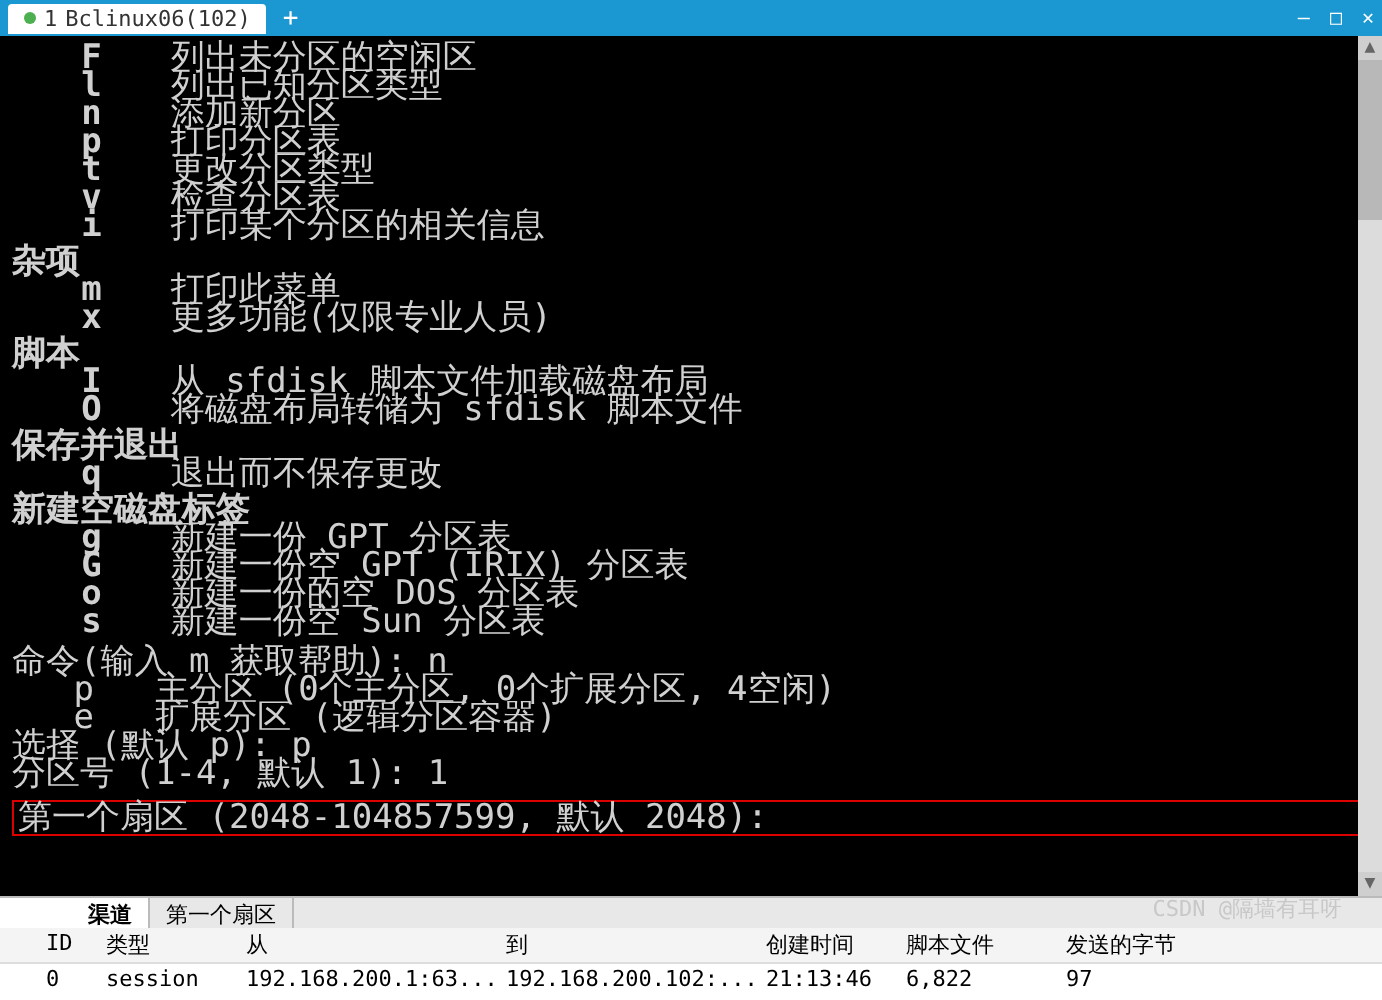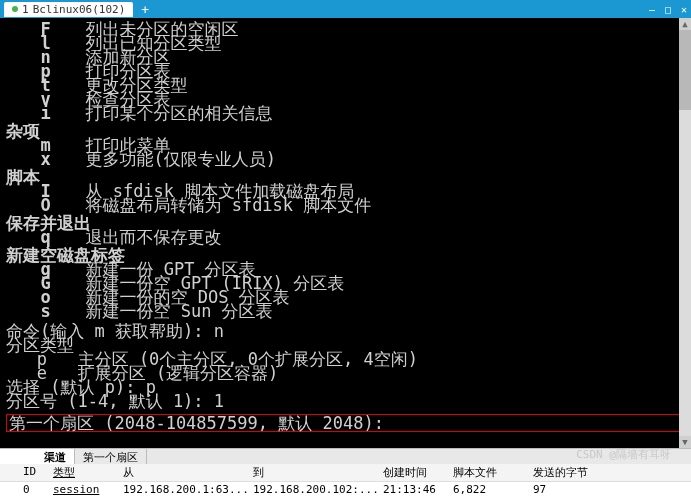--- a/index.html
+++ b/index.html
@@ -16,21 +16,21 @@
 .section { font-weight: bold; margin-top: 4px; }
 .redbox { border: 1px solid #d00; padding: 1px 2px; margin: 6px 0; }
 .bottom-tabs { background: #e8e8e8; border-top: 1px solid #bbb; height: 16px; display: flex; font-size: 11px; }
 .btab { padding: 1px 8px; border-right: 1px solid #bbb; cursor: pointer; }
 .btab.active { background: #fff; font-weight: bold; padding-left: 44px; }
 .table { background: #fff; height: 36px; }
 .thead, .trow { display: flex; padding: 1px 19px; font-size: 11px; }
 .thead { background: #f4f4f4; border-bottom: 1px solid #ddd; }
 .tcell { padding: 0 4px; }
 .c-id { width: 30px; }
-.c-type { width: 70px; text-decoration: underline; }
+.c-type { width: 70px; }
 .c-from { width: 130px; }
 .c-to { width: 130px; }
 .c-ctime { width: 70px; }
 .c-rx { width: 80px; }
 .c-tx { width: 80px; }
 .watermark { position: absolute; right: 20px; bottom: 38px; color: #c8c8c8; font-size: 11px; pointer-events: none; }
 .scrollbar { position: absolute; right: 0; top: 18px; width: 12px; height: 430px; background: #dcdcdc; }
 .sb-up, .sb-down { height: 12px; background: #cfcfcf; text-align: center; font-size: 9px; color: #666; cursor: pointer; line-height: 12px; }
 .sb-thumb { position: absolute; top: 12px; width: 12px; height: 80px; background: #b8b8b8; cursor: pointer; }
 </style>
@@ -77,21 +77,20 @@
     </div>
   <div class="line section">新建空磁盘标签</div>
   <div id="newlbl">
       <div class="line">   <span class="key">g</span>   新建一份 GPT 分区表</div>
       <div class="line">   <span class="key">G</span>   新建一份空 GPT (IRIX) 分区表</div>
       <div class="line">   <span class="key">o</span>   新建一份的空 DOS 分区表</div>
       <div class="line">   <span class="key">s</span>   新建一份空 Sun 分区表</div>
     </div>
   <div class="line" style="height:6px"></div>
   <div class="line">命令(输入 m 获取帮助): n</div>
-  <div class="line">分区类型</div>
   <div class="line">   p   主分区 (0个主分区, 0个扩展分区, 4空闲)</div>
   <div class="line">   e   扩展分区 (逻辑分区容器)</div>
   <div class="line">选择 (默认 p): p</div>
   <div class="line">分区号 (1-4, 默认 1): 1</div>
   <div class="redbox">
     <div class="line">第一个扇区 (2048-104857599, 默认 2048):</div>
 
   </div>
 
 </div>

